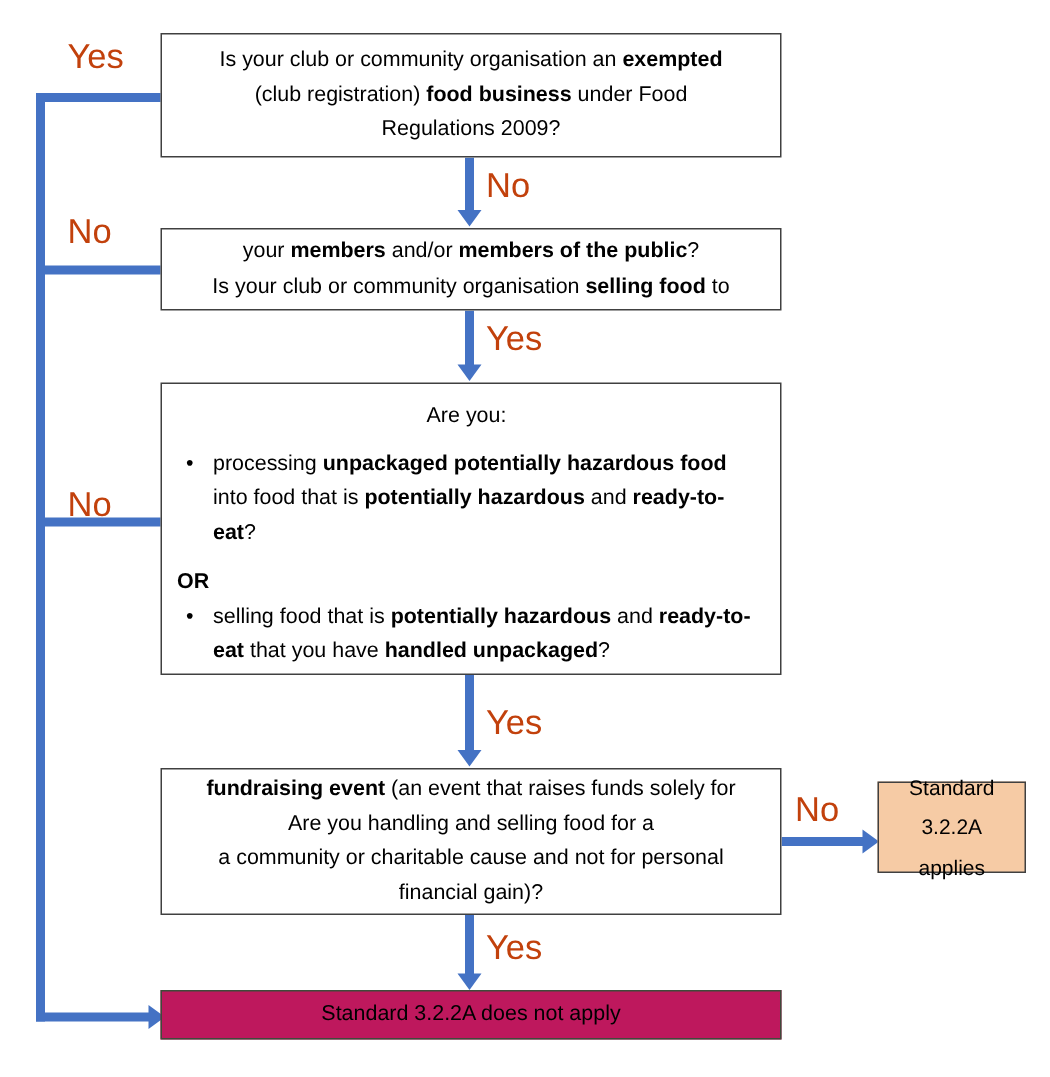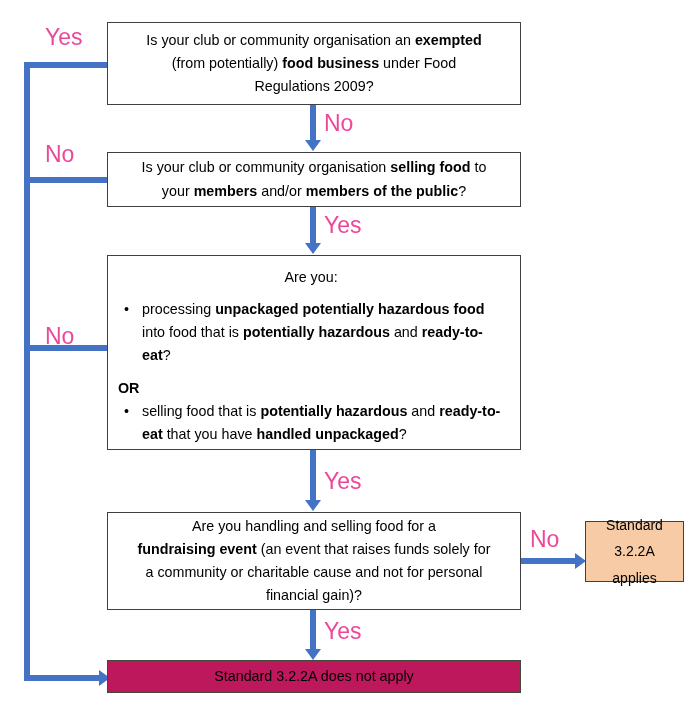--- a/index.html
+++ b/index.html
@@ -95,21 +95,21 @@
     border-top: 8.5px solid transparent;
     border-bottom: 8.5px solid transparent;
     border-left: 11px solid #4472C4;
   }
 
   
   .edge-label {
     position: absolute;
     font-size: 23px;
     line-height: 1;
-    color: #ec4899;
+    color: #c2410c;
     white-space: nowrap;
   }
 </style>
 </head>
 <body>
 
 <div id="flowchart">
 
   <div class="line" style="left:24px; top:62px; width:6px; height:619px;"></div>
 
@@ -141,45 +141,45 @@
   <div class="edge-label" style="left:324px; top:112px;">No</div>
   <div class="edge-label" style="left:45px; top:143px;">No</div>
   <div class="edge-label" style="left:324px; top:214px;">Yes</div>
   <div class="edge-label" style="left:45px; top:325px;">No</div>
   <div class="edge-label" style="left:324px; top:470px;">Yes</div>
   <div class="edge-label" style="left:530px; top:528px;">No</div>
   <div class="edge-label" style="left:324px; top:620px;">Yes</div>
 
   <div class="node" style="left:107px; top:22px; width:414px; height:83px;">
     <p><span>Is your club or community organisation an </span><b>exempted</b></p>
-    <p><span>(from potentially) </span><b>food business</b><span> under Food</span></p>
+    <p><span>(club registration) </span><b>food business</b><span> under Food</span></p>
     <p>Regulations 2009?</p>
   </div>
 
   <div class="node" style="left:107px; top:152px; width:414px; height:55px;">
+    <p><span>your </span><b>members</b><span> and/or </span><b>members of the public</b><span>?</span></p>
     <p><span>Is your club or community organisation </span><b>selling food</b><span> to</span></p>
-    <p><span>your </span><b>members</b><span> and/or </span><b>members of the public</b><span>?</span></p>
   </div>
 
   <div class="node" style="left:107px; top:255px; width:414px; height:195px; padding:10px 16px 20px 10px; justify-content:flex-start;">
     <div class="q3-head">Are you:</div>
     <ul class="q3-list">
       <li>
         <span class="q3-bullet-dot">•</span><span>processing </span><b>unpackaged potentially hazardous food</b><span> into food that is </span><b>potentially hazardous</b><span> and </span><b>ready-to-eat</b><span>?</span>
       </li>
       <li class="q3-or" style="list-style:none; padding-left:0;">OR</li>
       <li>
         <span class="q3-bullet-dot">•</span><span>selling food that is </span><b>potentially hazardous</b><span> and </span><b>ready-to-eat</b><span> that you have </span><b>handled unpackaged</b><span>?</span>
       </li>
     </ul>
   </div>
 
   <div class="node" style="left:107px; top:512px; width:414px; height:98px;">
+    <p><b>fundraising event</b><span> (an event that raises funds solely for</span></p>
     <p>Are you handling and selling food for a</p>
-    <p><b>fundraising event</b><span> (an event that raises funds solely for</span></p>
     <p>a community or charitable cause and not for personal</p>
     <p>financial gain)?</p>
   </div>
 
   <div class="node orange" style="left:585px; top:521px; width:99px; height:61px;">
     <p>Standard</p>
     <p>3.2.2A</p>
     <p>applies</p>
   </div>
 

